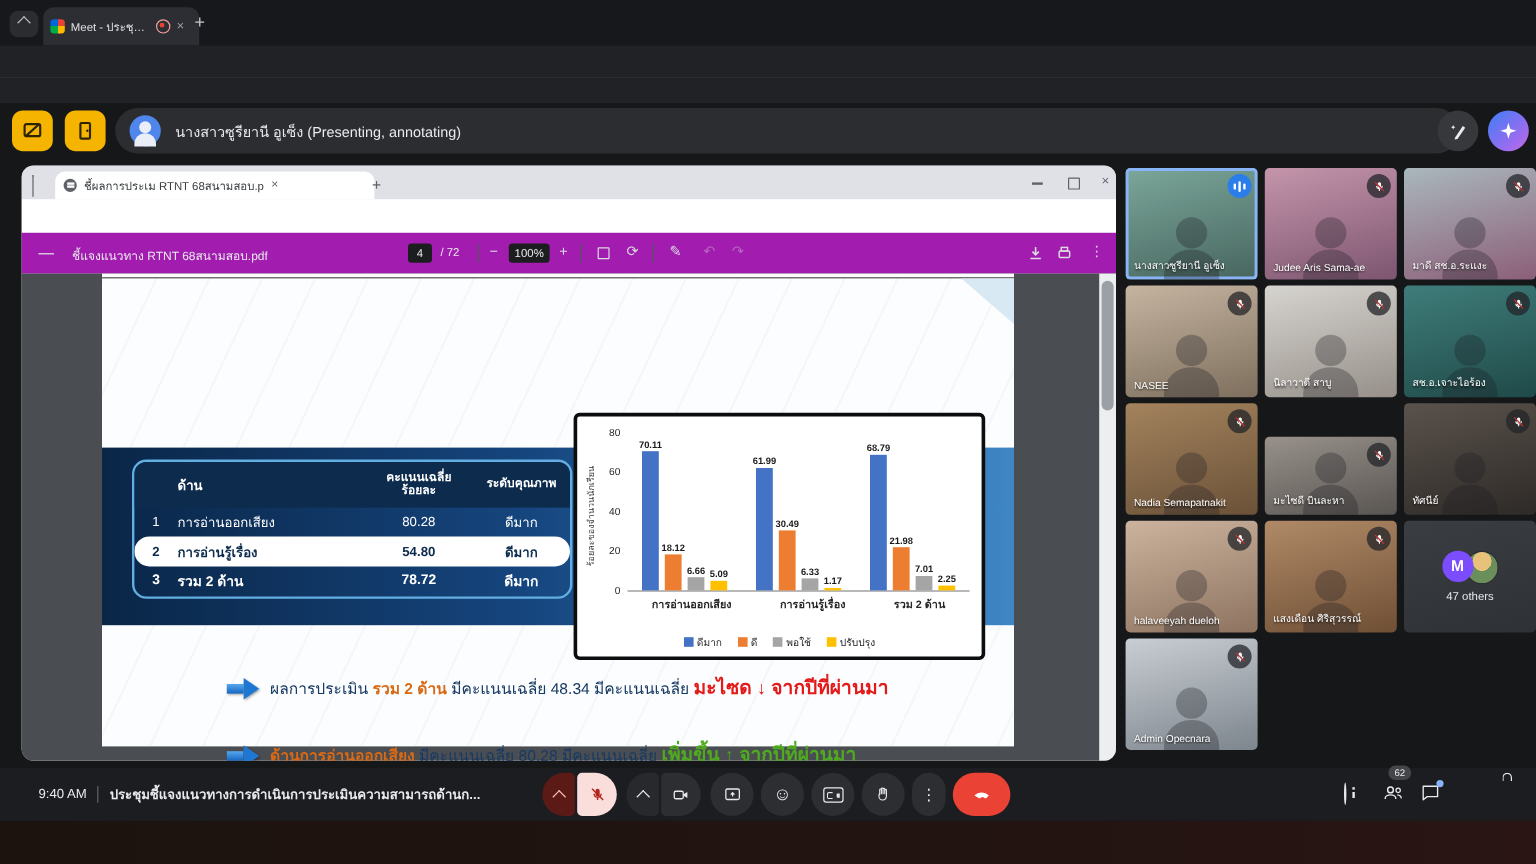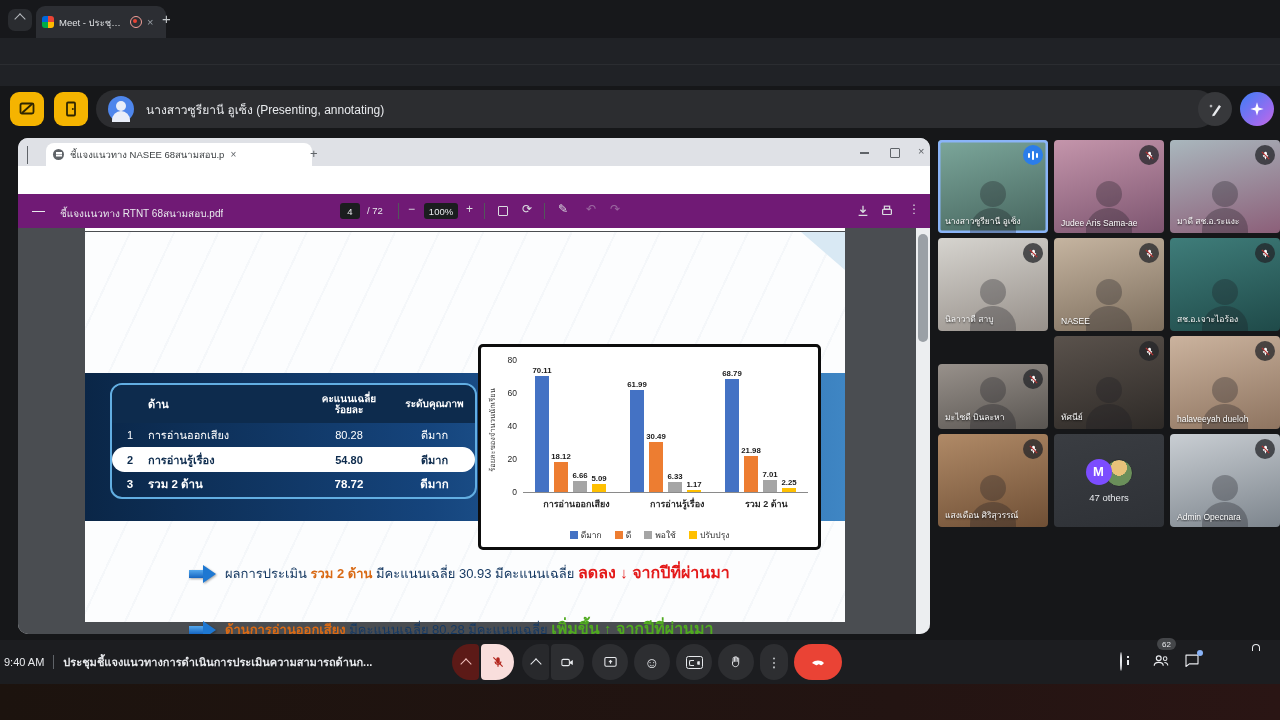--- a/index.html
+++ b/index.html
@@ -62,21 +62,21 @@
   .inavic{color:#5f6368;font-size:12px;line-height:1;}
   #ipill{left:78px;top:32.5px;width:740px;height:19px;background:#f1f3f4;border-radius:10px;padding:0 9px;gap:6px;}
   .iinfo{width:9px;height:9px;border:1.1px solid #5f6368;border-radius:50%;position:relative;flex:none;}
   .iinfo::after{content:"";position:absolute;left:3.4px;top:2px;width:1.4px;height:5px;background:#5f6368;}
   #ipill-scheme{font-size:9.5px;color:#5f6368;}
   .pillsep{width:1px;height:11px;background:#c6c9cd;}
   #ipill-url{font-size:10px;color:#202124;}
   #iavatar{left:854px;top:33px;width:18px;height:18px;border-radius:50%;background:#7e57c2;color:#fff;font-size:10px;justify-content:center;font-weight:bold;}
 
   
-  #pdfbar{left:0;top:56px;width:912px;height:34px;background:#701a75;color:#e8eaed;}
+  #pdfbar{left:0;top:56px;width:912px;height:34px;background:#a21caf;color:#e8eaed;}
   .ham{width:13px;height:9px;border-top:1.6px solid #e8eaed;border-bottom:1.6px solid #e8eaed;position:relative;}
   .ham::after{content:"";position:absolute;left:0;top:2.8px;width:13px;height:1.6px;background:#e8eaed;}
   #pdftitle{font-size:10px;color:#e8eaed;max-width:240px;}
   .pgbox{background:#1b1d1f;border-radius:3px;font-size:9.5px;justify-content:center;color:#e8eaed;}
   .tbic{font-size:12px;color:#dadce0;line-height:1;}
   .tbdim{opacity:.4;}
   .vsep{width:1px;height:16px;background:#53575b;}
 
   
   #pdfcontent{left:0;top:90px;width:912px;height:406px;background:#4a4d51;}
@@ -262,21 +262,21 @@
         <path d="M12 2l2.4 7.6L22 12l-7.6 2.4L12 22l-2.4-7.6L2 12l7.6-2.4z" fill="#fff"></path>
       </svg>
   </div>
 
   <div id="ptile" class="abs">
 
     <div id="itabstrip" class="abs">
       <span class="abs" style="left:9px;top:9px"><span class="chev" style="border-color:#5f6368;transform:rotate(-135deg)"></span></span>
       <div id="itab" class="abs flex">
         <span class="doc-fav"></span>
-        <span id="itab-title" class="trunc">ชี้แจงแนวทาง NASEE 68สนามสอบ.p</span>
+        <span id="itab-title" class="trunc">ชี้ผลการประเม RTNT 68สนามสอบ.p</span>
         <span class="ix">×</span>
       </div>
       <span class="abs" style="left:292px;top:8px;color:#5f6368;font-size:13px">+</span>
       <span class="abs winbar" style="left:842px;top:14px"></span>
       <span class="abs winbox" style="left:872px;top:10px"></span>
       <span class="abs winctl" style="left:900px;top:8px">×</span>
     </div>
 
     <div id="iurlrow" class="abs">
       <span class="abs inavic" style="left:14px;top:35px">←</span>
@@ -436,21 +436,21 @@
               </div>
               <div class="litem">
                 <span class="lsw" style="background: rgb(255, 192, 0);"></span>
                 <span>ปรับปรุง</span>
               </div>
             </div>
         </div>
 
         <div class="bullet" style="top:328px">
           <span class="barrow"></span>
-          <div class="bl1"><span>ผลการประเมิน </span><span class="em">รวม 2 ด้าน</span><span> มีคะแนนเฉลี่ย 30.93 มีคะแนนเฉลี่ย </span><span class="trend red"><span>ลดลง</span> <span class="tarrow">↓</span> <span>จากปีที่ผ่านมา</span></span></div>
+          <div class="bl1"><span>ผลการประเมิน </span><span class="em">รวม 2 ด้าน</span><span> มีคะแนนเฉลี่ย 48.34 มีคะแนนเฉลี่ย </span><span class="trend red"><span>มะไซด</span> <span class="tarrow">↓</span> <span>จากปีที่ผ่านมา</span></span></div>
         </div>
         <div class="bullet" style="top:384px">
           <span class="barrow"></span>
           <div class="bl1"><span></span><span class="em">ด้านการอ่านออกเสียง</span><span> มีคะแนนเฉลี่ย 80.28 มีคะแนนเฉลี่ย </span><span class="trend green"><span>เพิ่มขึ้น</span> <span class="tarrow">↑</span> <span>จากปีที่ผ่านมา</span></span></div>
 
         </div>
 
       </div>
       <div id="vscroll" class="abs"></div>
       <div id="vthumb" class="abs"></div>
@@ -486,55 +486,67 @@
       <div class="mic-chip">
         <svg width="11" height="11" viewBox="0 0 24 24">
             <path fill="#fff" d="M12 15a3 3 0 0 0 3-3V7a3 3 0 0 0-6 0v5a3 3 0 0 0 3 3z"></path>
             <path fill="#fff" d="M6 11a6 6 0 0 0 5 5.9V20h2v-3.1A6 6 0 0 0 18 11h-2a4 4 0 0 1-8 0H6z"></path>
             <path stroke="#b33" stroke-width="2.4" d="M4 4l16 16"></path>
           </svg>
       </div>
 
       <div class="tile-name trunc">มาดี สช.อ.ระแงะ</div>
     </div>
+      <div class="tile" style="background: linear-gradient(165deg, rgb(197, 180, 160), rgb(126, 111, 94));">
+      <div class="sil"></div>
+      <div class="mic-chip">
+        <svg width="11" height="11" viewBox="0 0 24 24">
+            <path fill="#fff" d="M12 15a3 3 0 0 0 3-3V7a3 3 0 0 0-6 0v5a3 3 0 0 0 3 3z"></path>
+            <path fill="#fff" d="M6 11a6 6 0 0 0 5 5.9V20h2v-3.1A6 6 0 0 0 18 11h-2a4 4 0 0 1-8 0H6z"></path>
+            <path stroke="#b33" stroke-width="2.4" d="M4 4l16 16"></path>
+          </svg>
+      </div>
+
+      <div class="tile-name trunc">NASEE</div>
+    </div>
       <div class="tile" style="background: linear-gradient(165deg, rgb(214, 212, 207), rgb(151, 144, 138));">
       <div class="sil"></div>
       <div class="mic-chip">
         <svg width="11" height="11" viewBox="0 0 24 24">
             <path fill="#fff" d="M12 15a3 3 0 0 0 3-3V7a3 3 0 0 0-6 0v5a3 3 0 0 0 3 3z"></path>
             <path fill="#fff" d="M6 11a6 6 0 0 0 5 5.9V20h2v-3.1A6 6 0 0 0 18 11h-2a4 4 0 0 1-8 0H6z"></path>
             <path stroke="#b33" stroke-width="2.4" d="M4 4l16 16"></path>
           </svg>
       </div>
 
       <div class="tile-name trunc">นิลาวาตี สาบู</div>
     </div>
-      <div class="tile" style="background: linear-gradient(165deg, rgb(197, 180, 160), rgb(126, 111, 94));">
-      <div class="sil"></div>
-      <div class="mic-chip">
-        <svg width="11" height="11" viewBox="0 0 24 24">
-            <path fill="#fff" d="M12 15a3 3 0 0 0 3-3V7a3 3 0 0 0-6 0v5a3 3 0 0 0 3 3z"></path>
-            <path fill="#fff" d="M6 11a6 6 0 0 0 5 5.9V20h2v-3.1A6 6 0 0 0 18 11h-2a4 4 0 0 1-8 0H6z"></path>
-            <path stroke="#b33" stroke-width="2.4" d="M4 4l16 16"></path>
-          </svg>
-      </div>
-
-      <div class="tile-name trunc">NASEE</div>
-    </div>
       <div class="tile" style="background: linear-gradient(165deg, rgb(63, 125, 122), rgb(31, 74, 73));">
       <div class="sil"></div>
       <div class="mic-chip">
         <svg width="11" height="11" viewBox="0 0 24 24">
             <path fill="#fff" d="M12 15a3 3 0 0 0 3-3V7a3 3 0 0 0-6 0v5a3 3 0 0 0 3 3z"></path>
             <path fill="#fff" d="M6 11a6 6 0 0 0 5 5.9V20h2v-3.1A6 6 0 0 0 18 11h-2a4 4 0 0 1-8 0H6z"></path>
             <path stroke="#b33" stroke-width="2.4" d="M4 4l16 16"></path>
           </svg>
       </div>
 
       <div class="tile-name trunc">สช.อ.เจาะไอร้อง</div>
+    </div>
+      <div class="tile" style="background: linear-gradient(165deg, rgb(163, 131, 93), rgb(107, 81, 56));">
+      <div class="sil"></div>
+      <div class="mic-chip">
+        <svg width="11" height="11" viewBox="0 0 24 24">
+            <path fill="#fff" d="M12 15a3 3 0 0 0 3-3V7a3 3 0 0 0-6 0v5a3 3 0 0 0 3 3z"></path>
+            <path fill="#fff" d="M6 11a6 6 0 0 0 5 5.9V20h2v-3.1A6 6 0 0 0 18 11h-2a4 4 0 0 1-8 0H6z"></path>
+            <path stroke="#b33" stroke-width="2.4" d="M4 4l16 16"></path>
+          </svg>
+      </div>
+
+      <div class="tile-name trunc">Nadia Semapatnakit</div>
     </div>
       <div class="tile" style="background: linear-gradient(165deg, rgb(152, 145, 139), rgb(89, 85, 81)); margin-top: 28px;">
       <div class="sil"></div>
       <div class="mic-chip">
         <svg width="11" height="11" viewBox="0 0 24 24">
             <path fill="#fff" d="M12 15a3 3 0 0 0 3-3V7a3 3 0 0 0-6 0v5a3 3 0 0 0 3 3z"></path>
             <path fill="#fff" d="M6 11a6 6 0 0 0 5 5.9V20h2v-3.1A6 6 0 0 0 18 11h-2a4 4 0 0 1-8 0H6z"></path>
             <path stroke="#b33" stroke-width="2.4" d="M4 4l16 16"></path>
           </svg>
       </div>
@@ -598,21 +610,21 @@
           </svg>
       </div>
 
       <div class="tile-name trunc">Admin Opecnara</div>
     </div>
     </div>
 
   <div id="botbar" class="abs">
     <div class="abs flex" style="left:16px;top:654px;position:fixed"></div>
   </div>
-  <div class="abs flex" style="left:4px;top:640px;height:44px">
+  <div class="abs flex" style="left:32px;top:640px;height:44px">
     <span id="bb-time">9:40 AM</span>
     <span class="bb-sep"></span>
     <span id="bb-title" class="trunc">ประชุมชี้แจงแนวทางการดำเนินการประเมินความสามารถด้านก...</span>
   </div>
 
   <div class="ctl" style="left:452px;width:27px;border-radius:18px 4px 4px 18px;background:#5c1a17">
       <span class="chev red"></span>
     </div>
   <div class="ctl" style="left:481px;width:33px;border-radius:4px 18px 18px 4px;background:#f9dedc">
     <svg width="14" height="14" viewBox="0 0 24 24">

